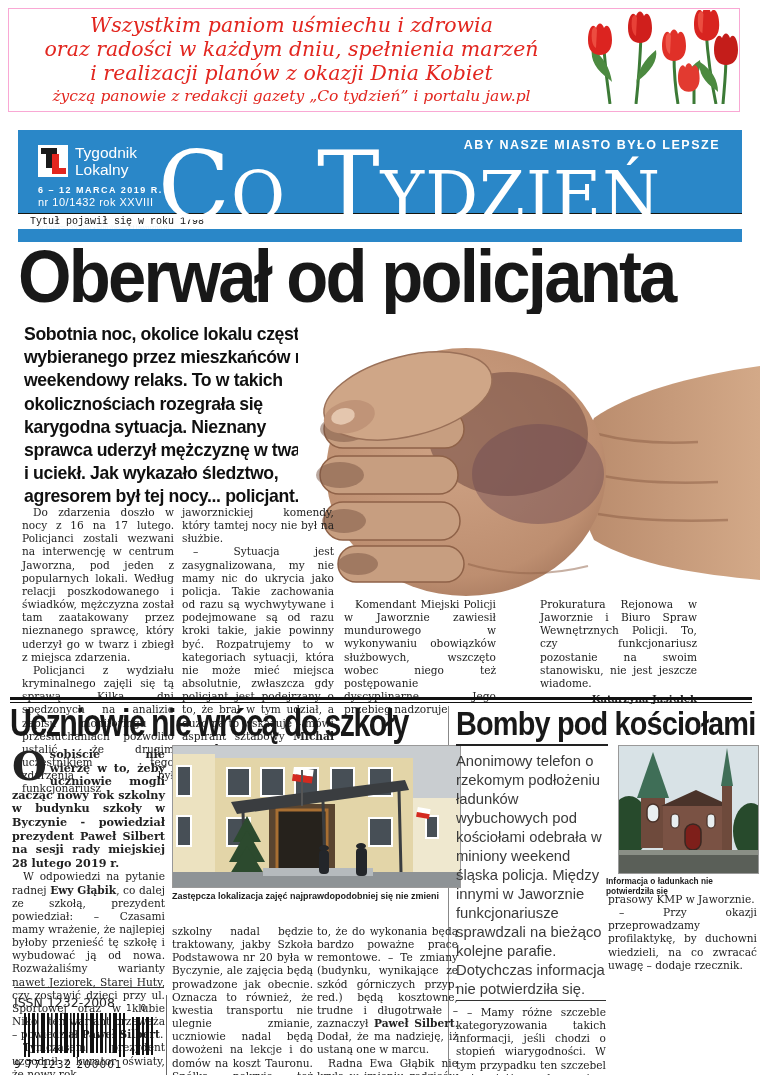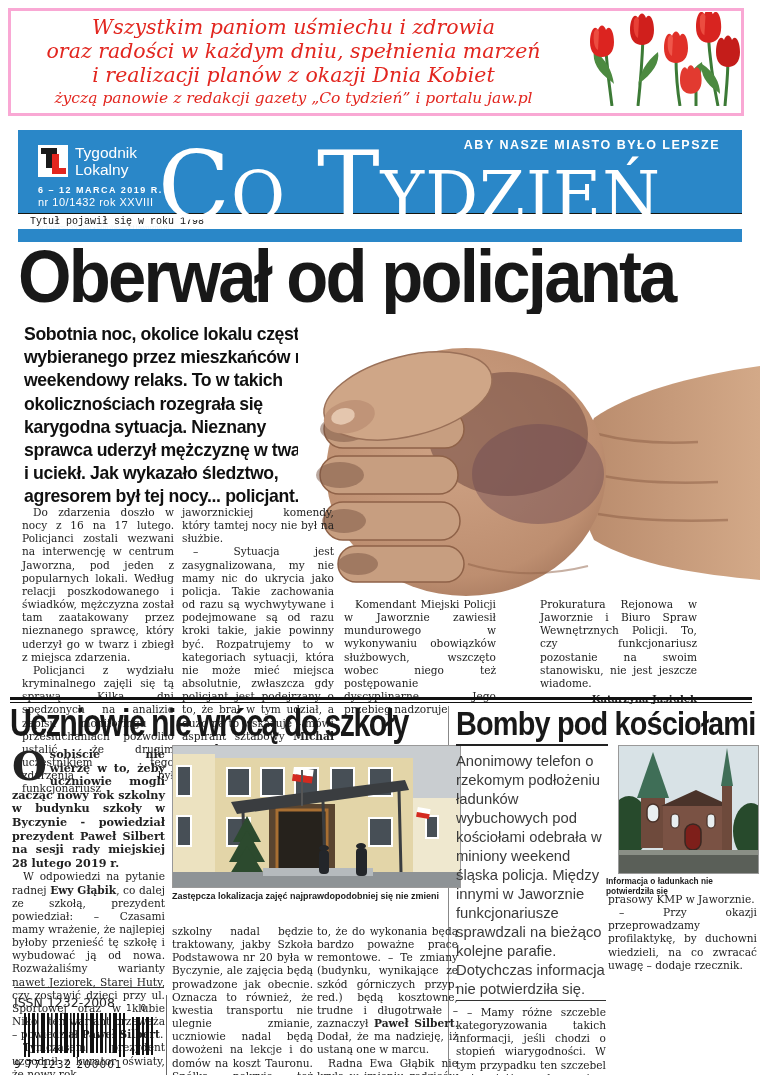--- a/index.html
+++ b/index.html
@@ -1,20 +1,20 @@
 <!DOCTYPE html>
 <html><head>
 <meta charset="utf-8">
 <style>
   html,body{margin:0;padding:0;background:#e9e9e9;}
   #page{position:relative;width:760px;height:1075px;background:#fff;overflow:hidden;
         font-family:"DejaVu Serif",serif;color:#1c1c1c;}
   
   .banner{position:absolute;left:8px;top:8px;width:730px;height:102px;
-          border:3px solid #f9a8d4;background:#fff;}
+          border:1px solid #f9a8d4;background:#fff;}
   .banner-text{position:absolute;left:10px;top:2px;width:545px;height:96px;
                display:flex;flex-direction:column;justify-content:center;align-items:center;
                font-style:italic;color:#e2261f;font-family:"DejaVu Serif",serif;}
   .banner-text .l{line-height:1.18;white-space:nowrap;}
   .banner-text .l1,.banner-text .l2,.banner-text .l3{font-size:20.5px;}
   .banner-text .l4{font-size:15.5px;margin-top:2px;}
   .tulips{position:absolute;right:1px;top:1px;width:172px;height:94px;}
   
   .mast{position:absolute;left:18px;top:130px;width:724px;height:83px;background:#2a87c8;}
   .mast-strip{position:absolute;left:18px;top:229px;width:724px;height:13px;background:#2a87c8;}

